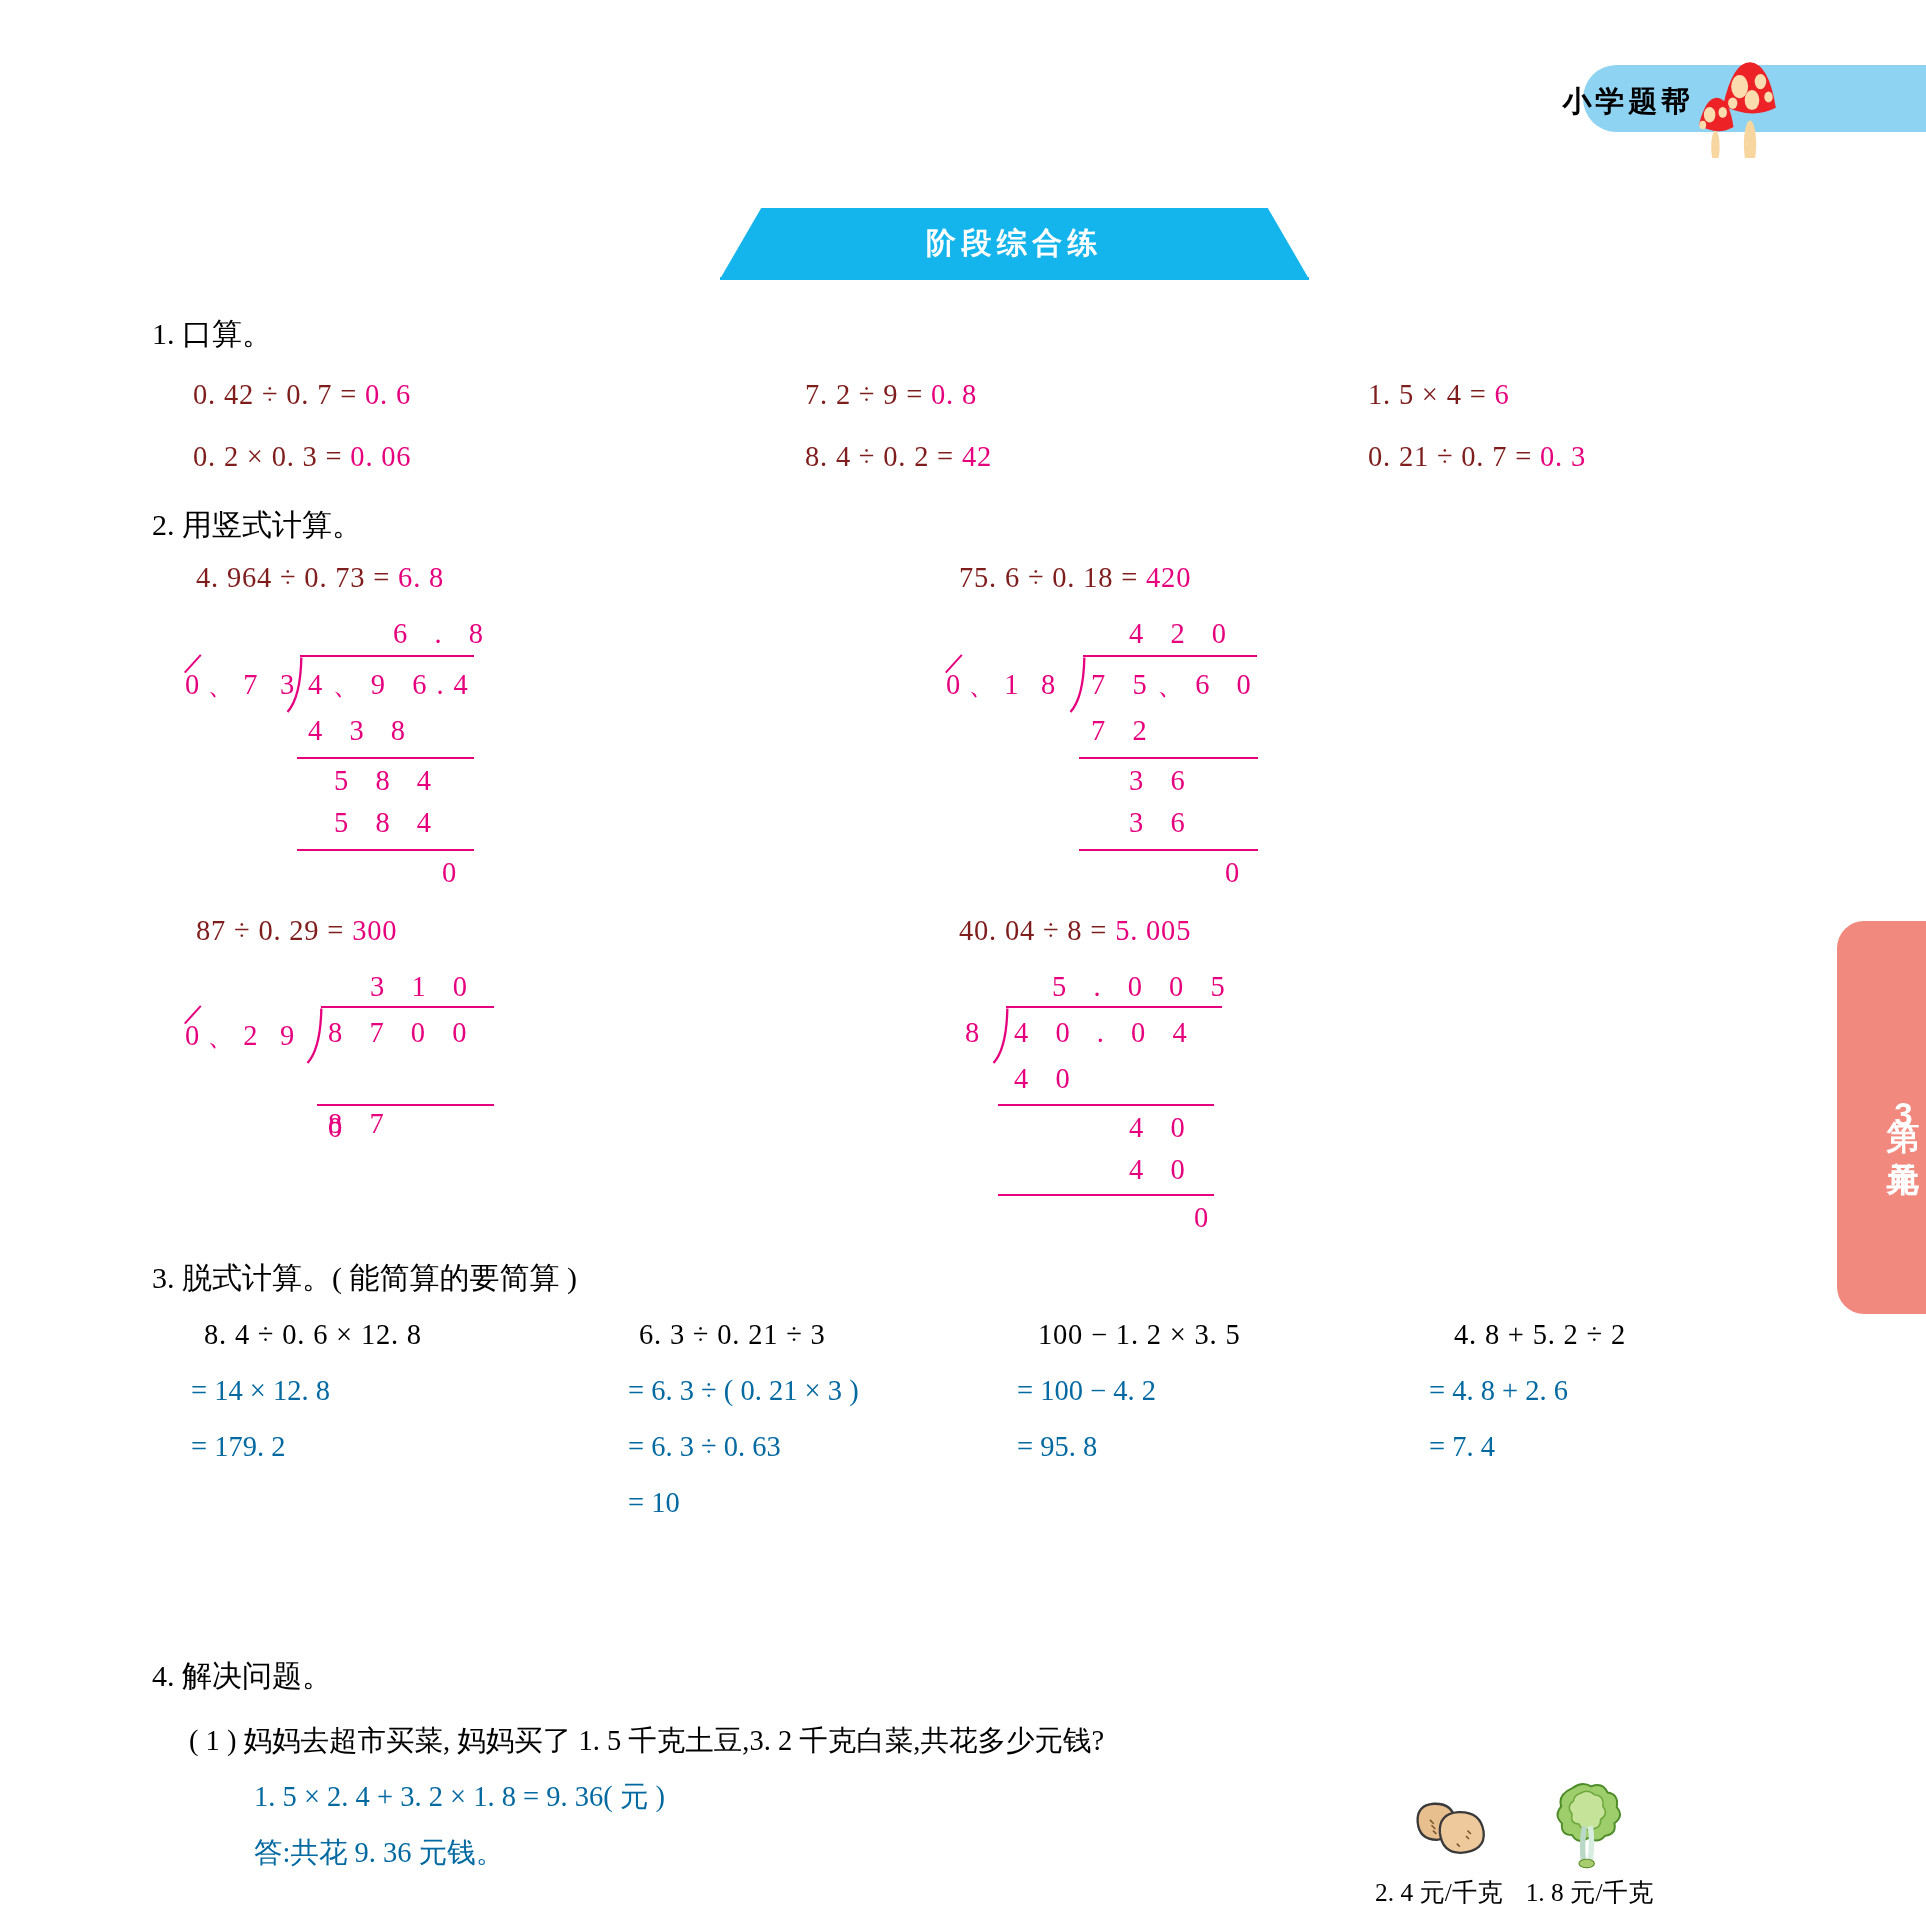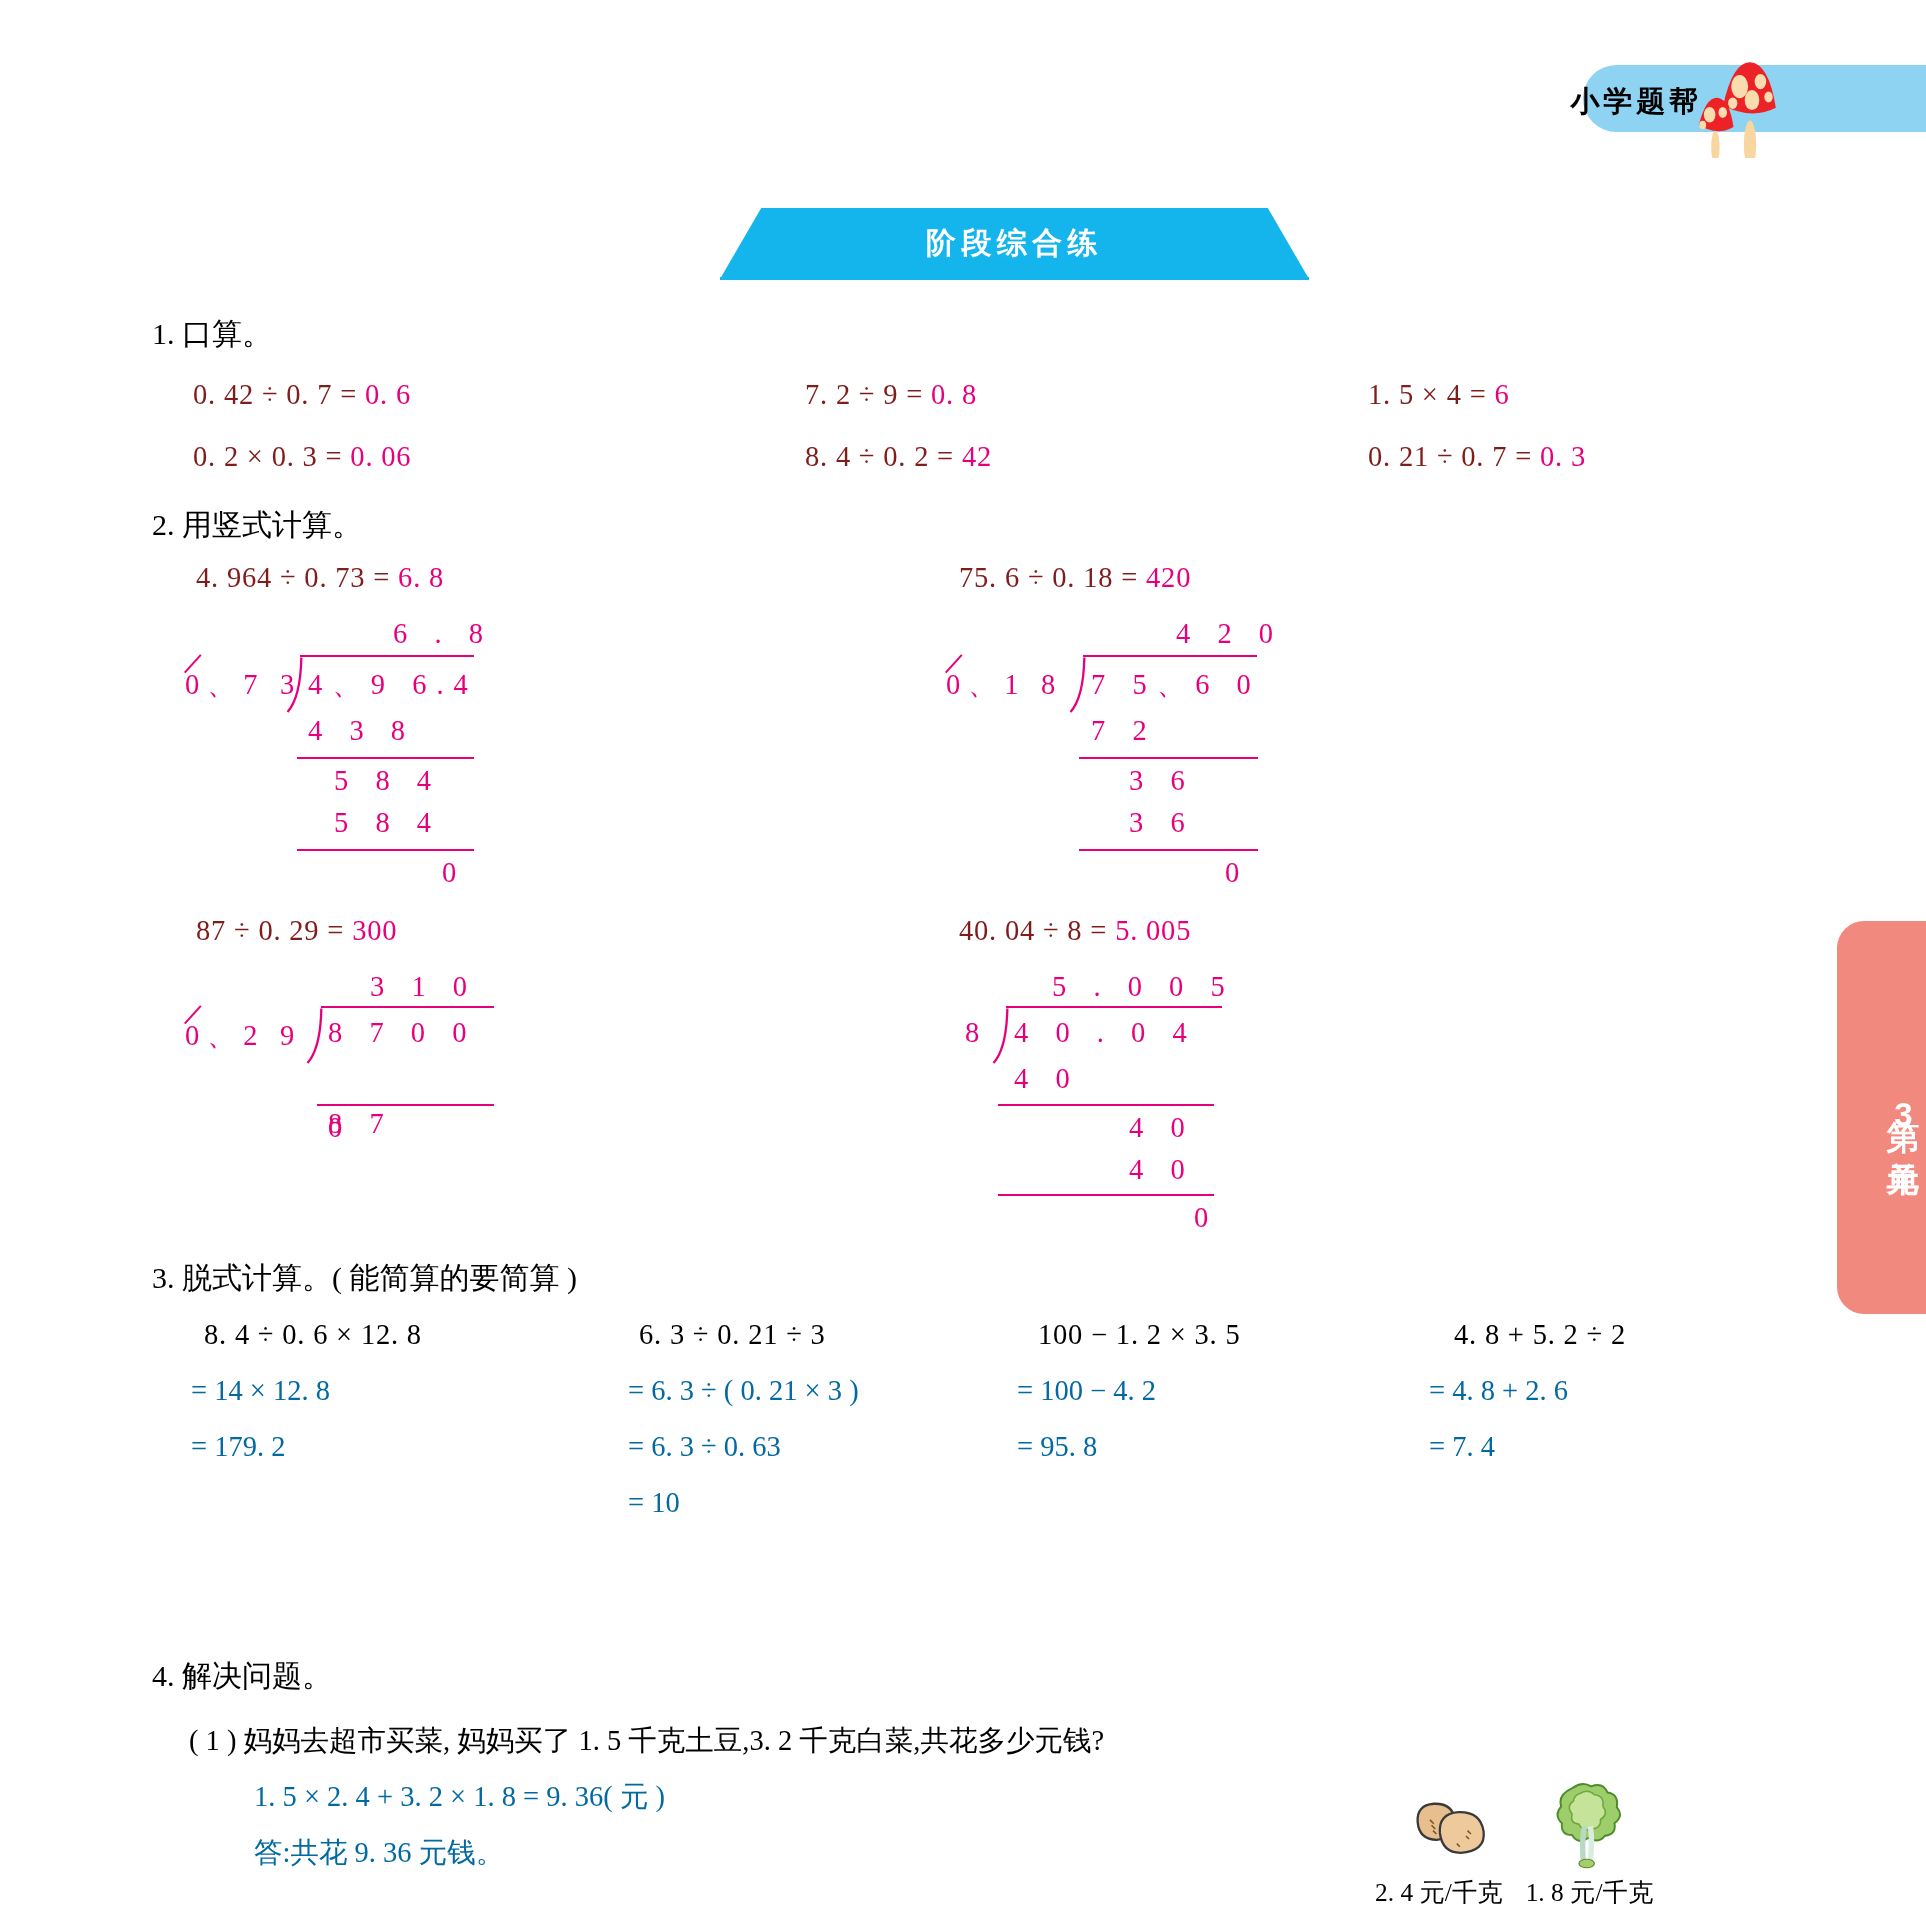--- a/index.html
+++ b/index.html
@@ -13,21 +13,21 @@
   }
   .pink{color:#E6007E;}
   .blk{color:#7f1d1d;margin-top:16px;}
 
   
   #brand-bar{
     position:absolute;top:65px;right:0;width:385px;height:67px;
     background:#8FD3F2;border-radius:35px 0 0 35px;
   }
   #brand-text{
-    position:absolute;top:82px;right:266px;
+    position:absolute;top:82px;right:274px;
     font-size:29px;font-weight:bold;letter-spacing:3.9px;
     font-family:"Liberation Sans","DejaVu Sans",sans-serif;
     white-space:nowrap;
   }
   #mushrooms{position:absolute;top:46px;right:166px;width:127px;height:112px;}
 
   
   #title-wrap{position:absolute;top:208px;left:720px;width:589px;height:71px;}
   #title-shape{
     position:absolute;left:0;top:0;width:100%;height:100%;
@@ -164,21 +164,21 @@
     <div class="ld-row" style="left:334px;top:807px;">5 8 4</div>
     <div class="ld-bar" style="left:297px;top:849px;width:177px;"></div>
     <div class="ld-row" style="left:442px;top:857px;">0</div>
   </div>
 
   <div class="expr" style="left:959px;top:562px;">
     <span class="blk">75. 6 ÷ 0. 18 =</span>
     <span class="pink">420</span>
   </div>
   <div class="ld">
-    <div class="ld-quot" style="left:1129px;top:618px;margin-left:47px;">4 2 0</div>
+    <div class="ld-quot" style="left:1129px;top:618px;">4 2 0</div>
     <div class="ld-divisor" style="left:946px;top:666px;">
       <span class="strike0">0</span><span>、1 8</span>
     </div>
     <svg class="hook" style="left:1069px;top:655px;width:23px;height:58px;" viewBox="0 0 60 150" width="23" height="58">
       <path d="M4 148 Q38 110 40 6" stroke="#E6007E" stroke-width="6" fill="none"></path>
     </svg>
     <div class="ld-bar" style="left:1083px;top:655px;width:174px;"></div>
     <div class="ld-row" style="left:1091px;top:666px;">7 5、6 0</div>
     <div class="ld-row" style="left:1091px;top:715px;">7 2</div>
     <div class="ld-bar" style="left:1079px;top:757px;width:179px;"></div>

